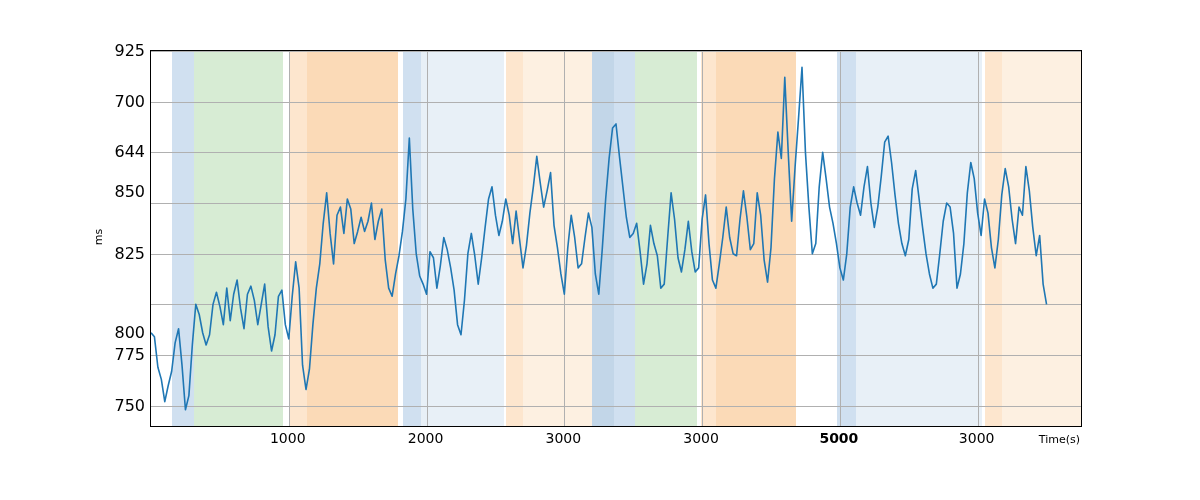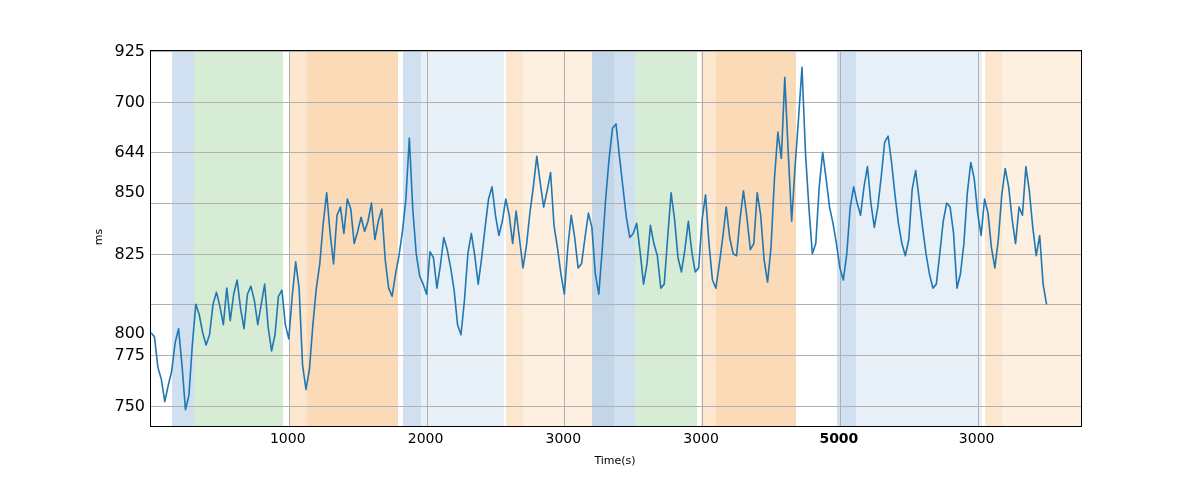--- a/index.html
+++ b/index.html
@@ -64,24 +64,24 @@
   }
   .ylabel {
     position: absolute;
     left: 98px;
     top: 237px;
     transform: translate(-50%, -50%) rotate(-90deg);
     font-size: 11px;
   }
   .xlabel {
     position: absolute;
-    top: 454px;
+    top: 433px;
     left: 150px;
     width: 930px;
-    text-align: center;
+    text-align: right;
     font-size: 11px;
   }
   svg.line {
     position: absolute;
     left: 0;
     top: 0;
     width: 100%;
     height: 100%;
     overflow: visible;
   }

